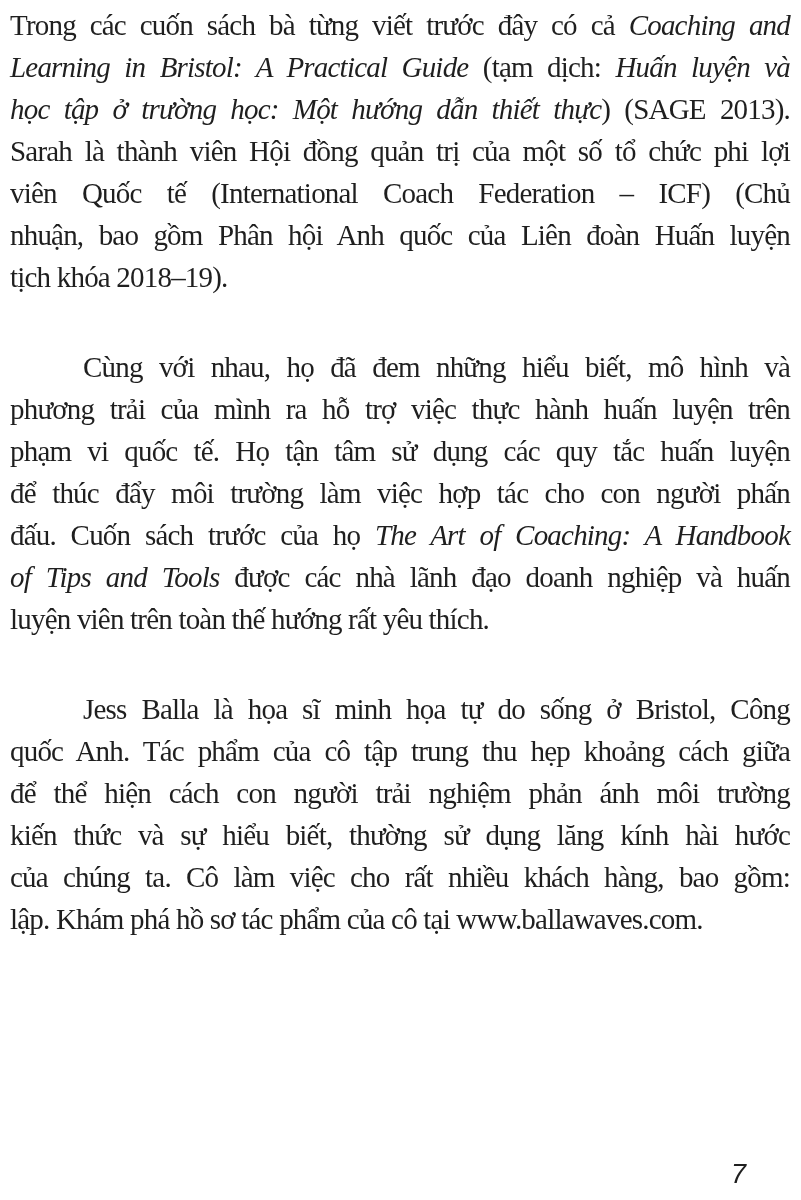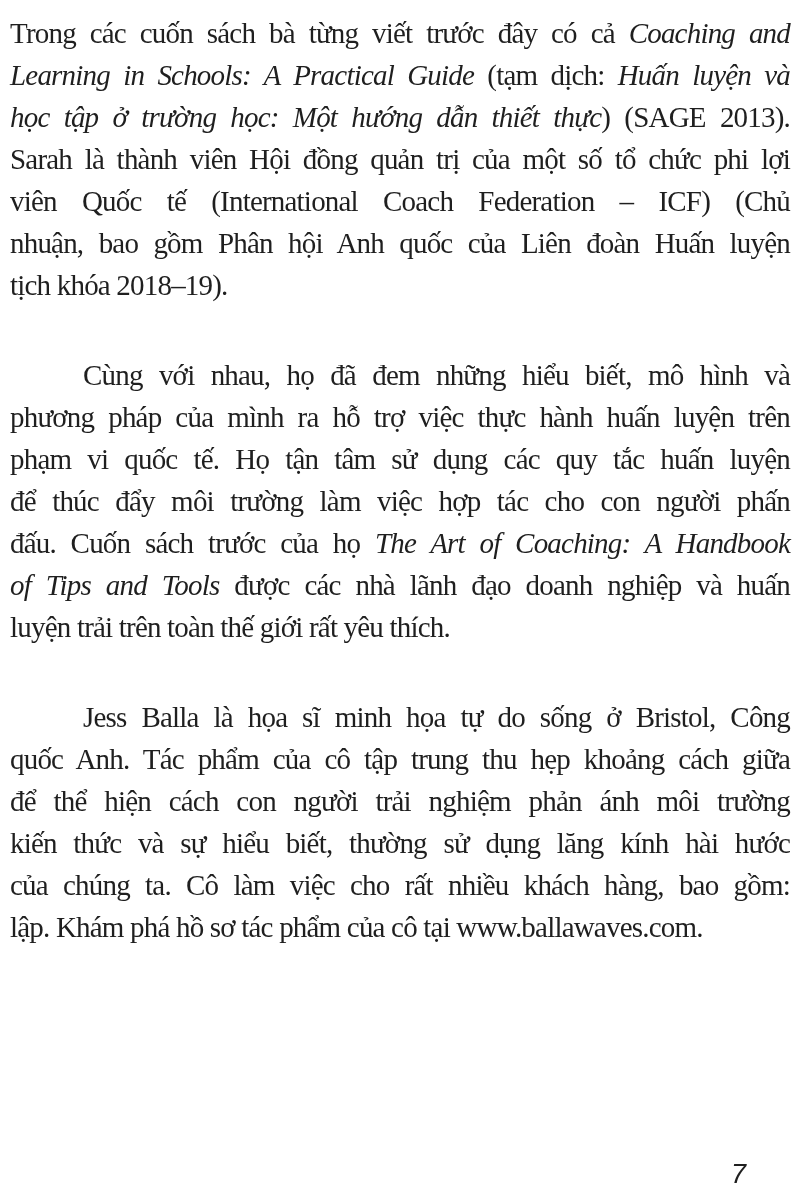--- a/index.html
+++ b/index.html
@@ -8,21 +8,21 @@
     width: 801px;
     height: 1200px;
     background: #ffffff;
     overflow: hidden;
     font-family: "Liberation Serif", serif;
     color: #1f1f1f;
   }
   .text-block {
     position: absolute;
     left: 10px;
-    top: 12px;
+    top: 4px;
     width: 780px;
   }
   .para { margin: 0 0 48px 0; }
   .para:last-child { margin-bottom: 0; }
   .line {
     font-size: 29px;
     line-height: 42px;
     letter-spacing: -0.8px;
     text-align: justify;
     text-align-last: justify;
@@ -45,35 +45,35 @@
     color: #1f1f1f;
   }
 </style>
 </head>
 <body>
 
 <div class="book-page">
   <main class="text-block">
       <div class="para">
         <div class="line"><span class="rm">Trong các cuốn sách bà từng viết trước đây có cả </span><span class="it">Coaching and</span></div>
-        <div class="line"><span class="it">Learning in Schools: A Practical Guide</span><span class="rm"> (tạm dịch: </span><span class="it">Huấn luyện và</span></div>
+        <div class="line"><span class="it">Learning in Bristol: A Practical Guide</span><span class="rm"> (tạm dịch: </span><span class="it">Huấn luyện và</span></div>
         <div class="line"><span class="it">học tập ở trường học: Một hướng dẫn thiết thực</span><span class="rm">) (SAGE 2013).</span></div>
         <div class="line"><span class="rm">Sarah là thành viên Hội đồng quản trị của một số tổ chức phi lợi</span></div>
         <div class="line"><span class="rm">viên Quốc tế (International Coach Federation – ICF) (Chủ</span></div>
         <div class="line"><span class="rm">nhuận, bao gồm Phân hội Anh quốc của Liên đoàn Huấn luyện</span></div>
         <div class="line last"><span class="rm">tịch khóa 2018–19).</span></div>
       </div>
       <div class="para">
         <div class="line indent"><span class="bd">Cùng với nhau,</span><span class="rm"> họ đã đem những hiểu biết, mô hình và</span></div>
-        <div class="line"><span class="rm">phương pháp của mình ra hỗ trợ việc thực hành huấn luyện trên</span></div>
+        <div class="line"><span class="rm">phương trải của mình ra hỗ trợ việc thực hành huấn luyện trên</span></div>
         <div class="line"><span class="rm">phạm vi quốc tế. Họ tận tâm sử dụng các quy tắc huấn luyện</span></div>
         <div class="line"><span class="rm">để thúc đẩy môi trường làm việc hợp tác cho con người phấn</span></div>
         <div class="line"><span class="rm">đấu. Cuốn sách trước của họ </span><span class="it">The Art of Coaching: A Handbook</span></div>
         <div class="line"><span class="it">of Tips and Tools</span><span class="rm"> được các nhà lãnh đạo doanh nghiệp và huấn</span></div>
-        <div class="line last"><span class="rm">luyện trải trên toàn thế giới rất yêu thích.</span></div>
+        <div class="line last"><span class="rm">luyện viên trên toàn thế hướng rất yêu thích.</span></div>
       </div>
       <div class="para">
         <div class="line indent"><span class="bd">Jess Balla</span><span class="rm"> là họa sĩ minh họa tự do sống ở Bristol, Công</span></div>
         <div class="line"><span class="rm">quốc Anh. Tác phẩm của cô tập trung thu hẹp khoảng cách giữa</span></div>
         <div class="line"><span class="rm">để thể hiện cách con người trải nghiệm phản ánh môi trường</span></div>
         <div class="line"><span class="rm">kiến thức và sự hiểu biết, thường sử dụng lăng kính hài hước</span></div>
         <div class="line"><span class="rm">của chúng ta. Cô làm việc cho rất nhiều khách hàng, bao gồm:</span></div>
         <div class="line last"><span class="rm">lập. Khám phá hồ sơ tác phẩm của cô tại www.ballawaves.com.</span></div>
       </div>
     </main>

